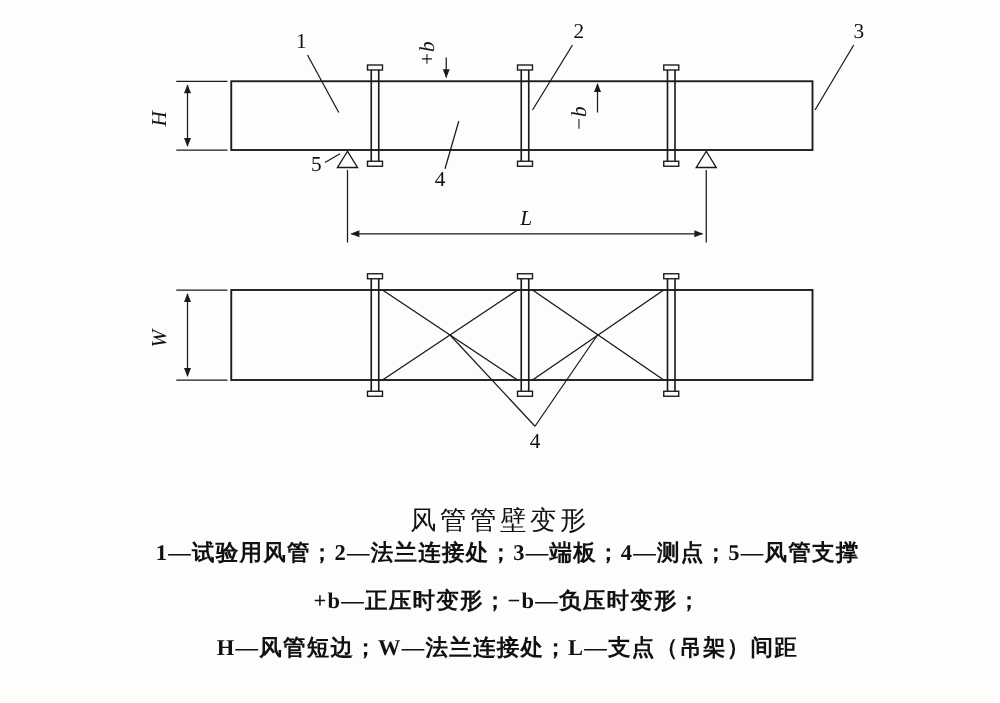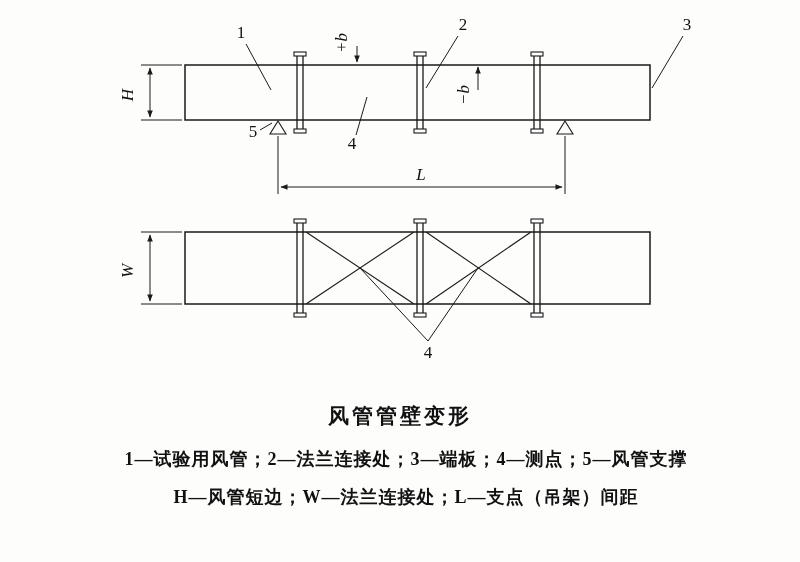--- a/index.html
+++ b/index.html
@@ -26,21 +26,21 @@
     font-family:"Liberation Serif","DejaVu Serif",serif;
     font-size:17px;fill:#111;stroke:none;
   }
   .ital{font-style:italic;}
   .arrhead{fill:#1a1a1a;stroke:none;}
   .caption{
     position:absolute;top:402px;left:0;width:800px;
     text-align:center;
   }
   .cap-title{
-    font-size:21px;font-weight:700;letter-spacing:3px;margin-bottom:17px;
+    font-size:21px;font-weight:400;letter-spacing:3px;
   }
   .cap-line{
     font-size:18px;font-weight:700;letter-spacing:1px;margin-bottom:14px;margin-left:12px;
   }
 </style>
 </head>
 <body>
 
 <div class="page">
 
@@ -161,16 +161,17 @@
 
       <line class="thin" x1="428" y1="341" x2="360" y2="268"></line>
       <line class="thin" x1="428" y1="341" x2="478" y2="268"></line>
       <text class="lbl" x="428" y="358" text-anchor="middle">4</text>
     </g>
   </svg>
 
   <div class="caption">
     <div class="cap-title">风管管壁变形</div>
     <div class="cap-line">1—试验用风管；2—法兰连接处；3—端板；4—测点；5—风管支撑</div>
+    <div class="cap-line">+b—正压时变形；−b—负压时变形；</div>
     <div class="cap-line">H—风管短边；W—法兰连接处；L—支点（吊架）间距</div>
   </div>
 
 </div>
 
 </body></html>

